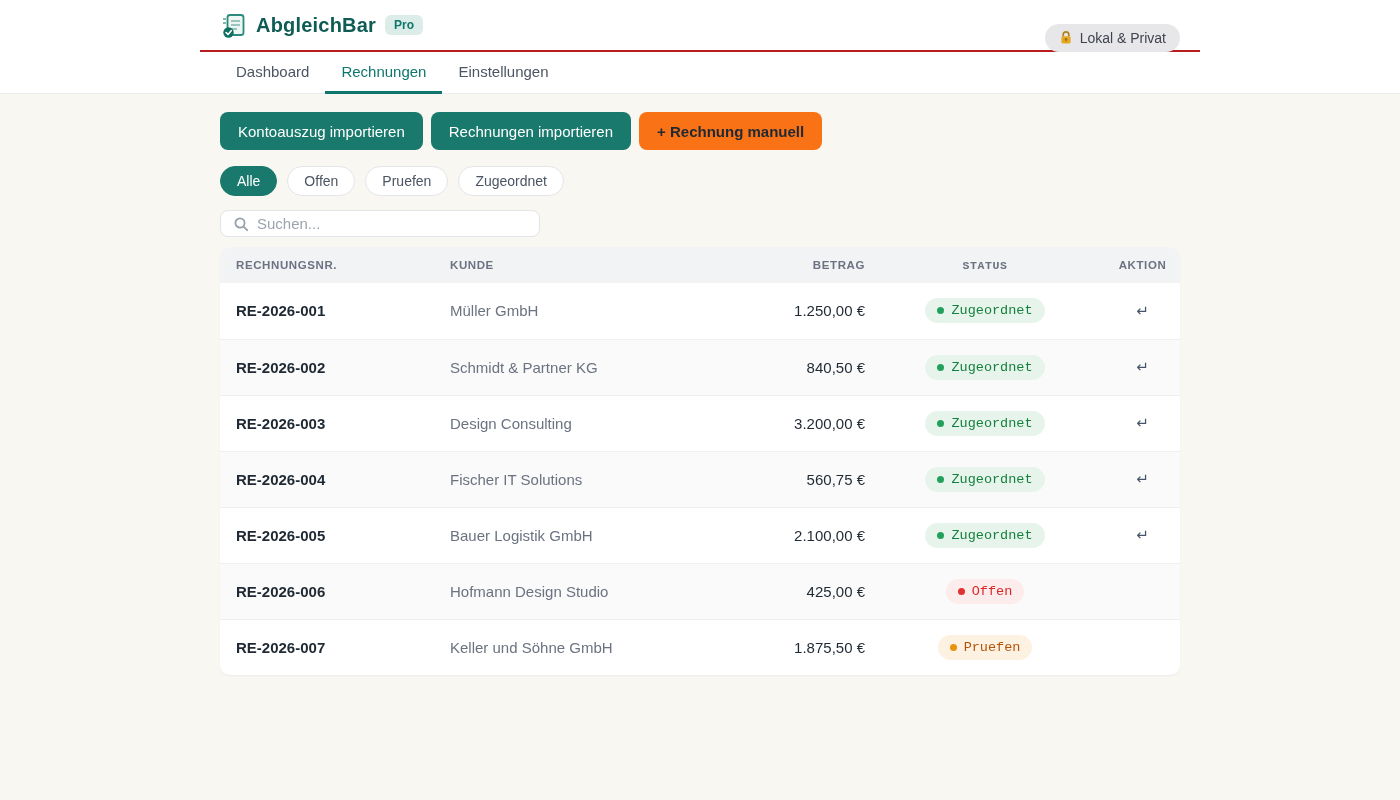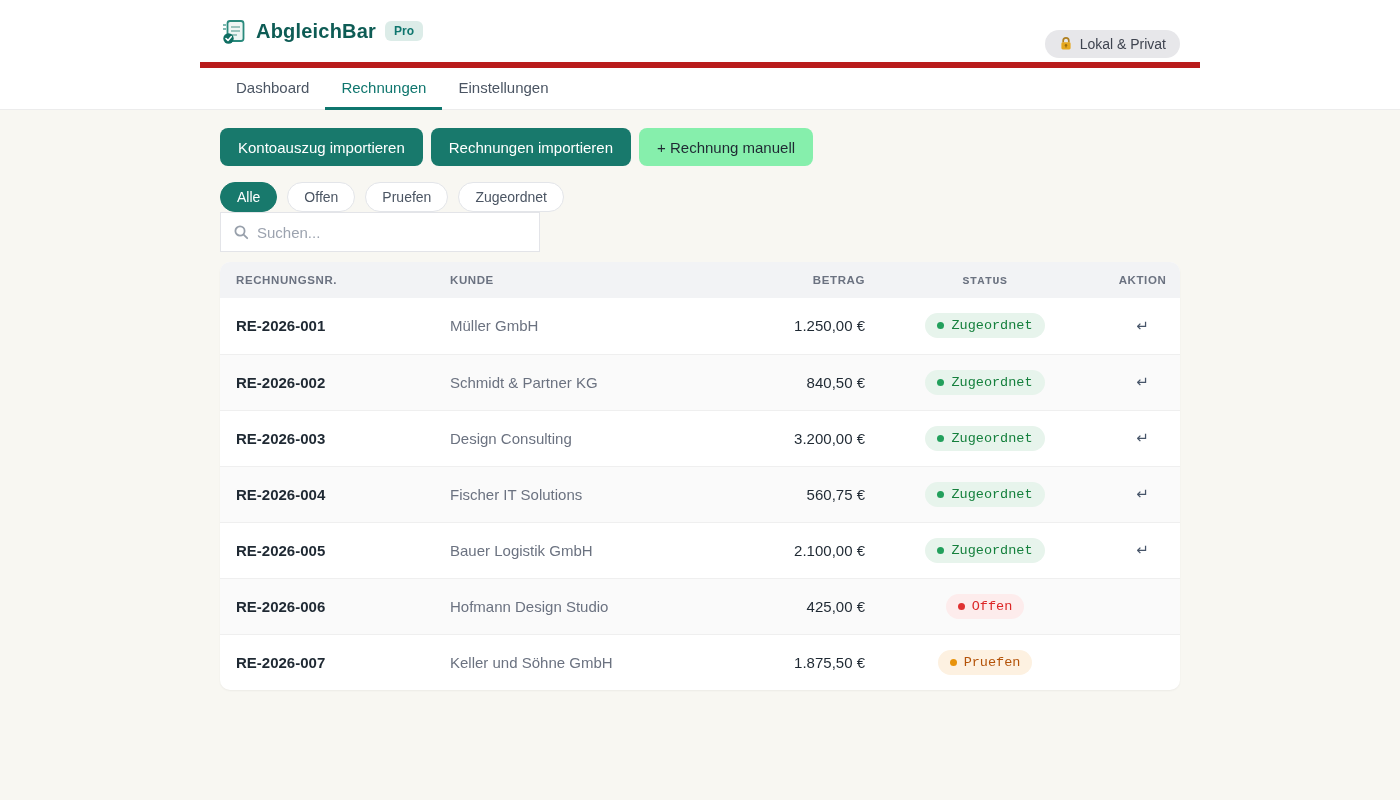--- a/index.html
+++ b/index.html
@@ -9,23 +9,23 @@
     background: #f8f7f2;
     color: #1f2933;
     overflow: hidden;
   }
   .header {
     background: #ffffff;
     border-bottom: 1px solid #ececec;
   }
   .container { width: 1000px; margin: 0 auto; }
   .topbar {
-    height: 68px;
+    height: 52px;
     display: flex; align-items: center; justify-content: space-between;
-    border-bottom: 6px solid #b91c1c;
+    border-bottom: 2px solid #b91c1c;
     padding: 0 20px;
     gap: 40px;
   }
   .brand { display: flex; align-items: center; gap: 9px; }
   .brand-name { font-size: 20px; font-weight: 800; color: #0e5c55; letter-spacing: .2px; }
   .pro-badge {
     background: #dcece8; color: #0f766e; font-size: 12px; font-weight: 700;
     padding: 3px 9px; border-radius: 6px;
   }
   .privacy-pill {
@@ -41,33 +41,33 @@
   }
   .nav-tab.active { color: #0f766e; border-bottom-color: #0f766e; font-weight: 400; }
 
   .main { width: 1000px; margin: 0 auto; padding: 18px 20px 0 20px; }
   .toolbar { display: flex; gap: 8px; }
   .btn {
     border: none; border-radius: 8px; height: 38px; padding: 0 18px;
     font-size: 15px; font-family: inherit; cursor: pointer;
   }
   .btn-primary { background: #18796c; color: #ffffff; }
-  .btn-secondary { background: #86efac; color: #1f2933; }
+  .btn-secondary { background: #f97316; color: #1f2933; font-weight: bold; }
 
   .filters { display: flex; gap: 10px; margin-top: 16px; }
   .chip {
     height: 30px; display: flex; align-items: center; padding: 0 16px;
     border-radius: 999px; background: #ffffff; border: 1px solid #e3e5e9;
     font-size: 14px; color: #4b5563; cursor: pointer;
   }
   .chip.active { background: #18796c; border-color: #18796c; color: #ffffff; }
 
   .search-wrap {
-    width: 320px; height: 40px; background: #ffffff;
-    border: 1px solid #e3e4e8; border-radius: 0;
+    margin-top: 14px; width: 320px; height: 27px; background: #ffffff;
+    border: 1px solid #e3e4e8; border-radius: 8px;
     display: flex; align-items: center; padding: 0 12px; gap: 8px;
   }
   .search-wrap input {
     border: none; outline: none; flex: 1; font-size: 15px; font-family: inherit;
     color: #374151; background: transparent;
   }
   .search-wrap input::placeholder { color: #9ca3af; }
 
   .table-card {
     margin-top: 10px; background: #ffffff; border-radius: 10px;

